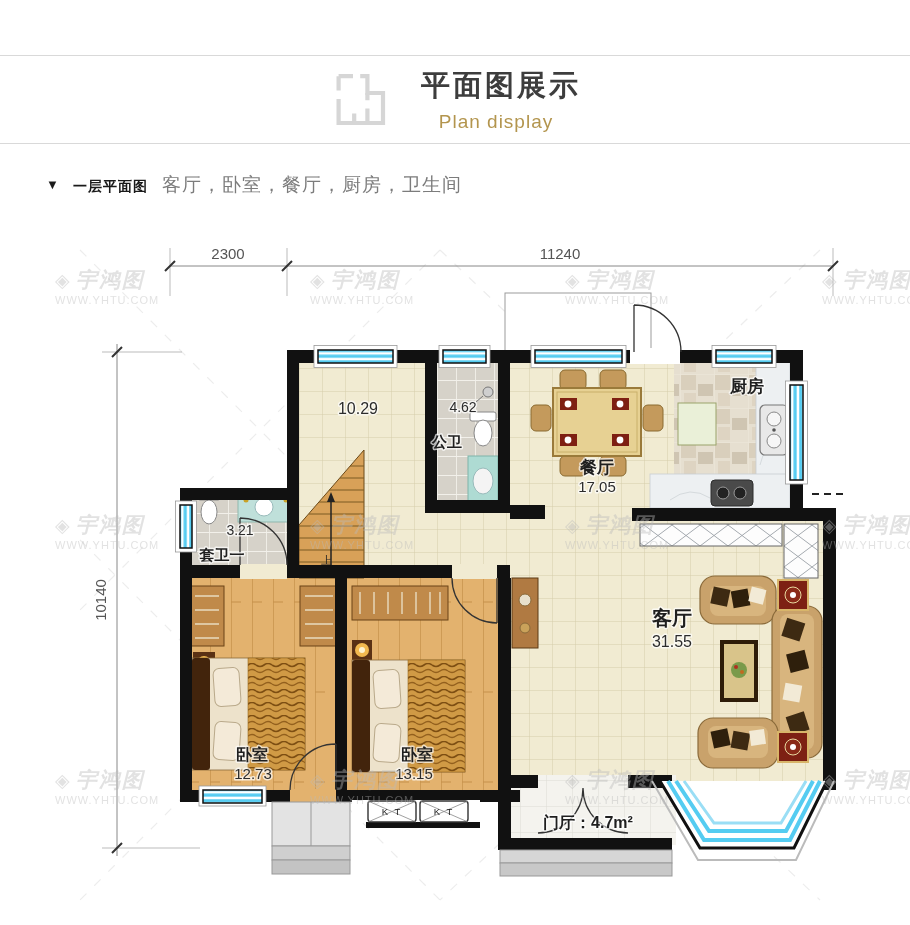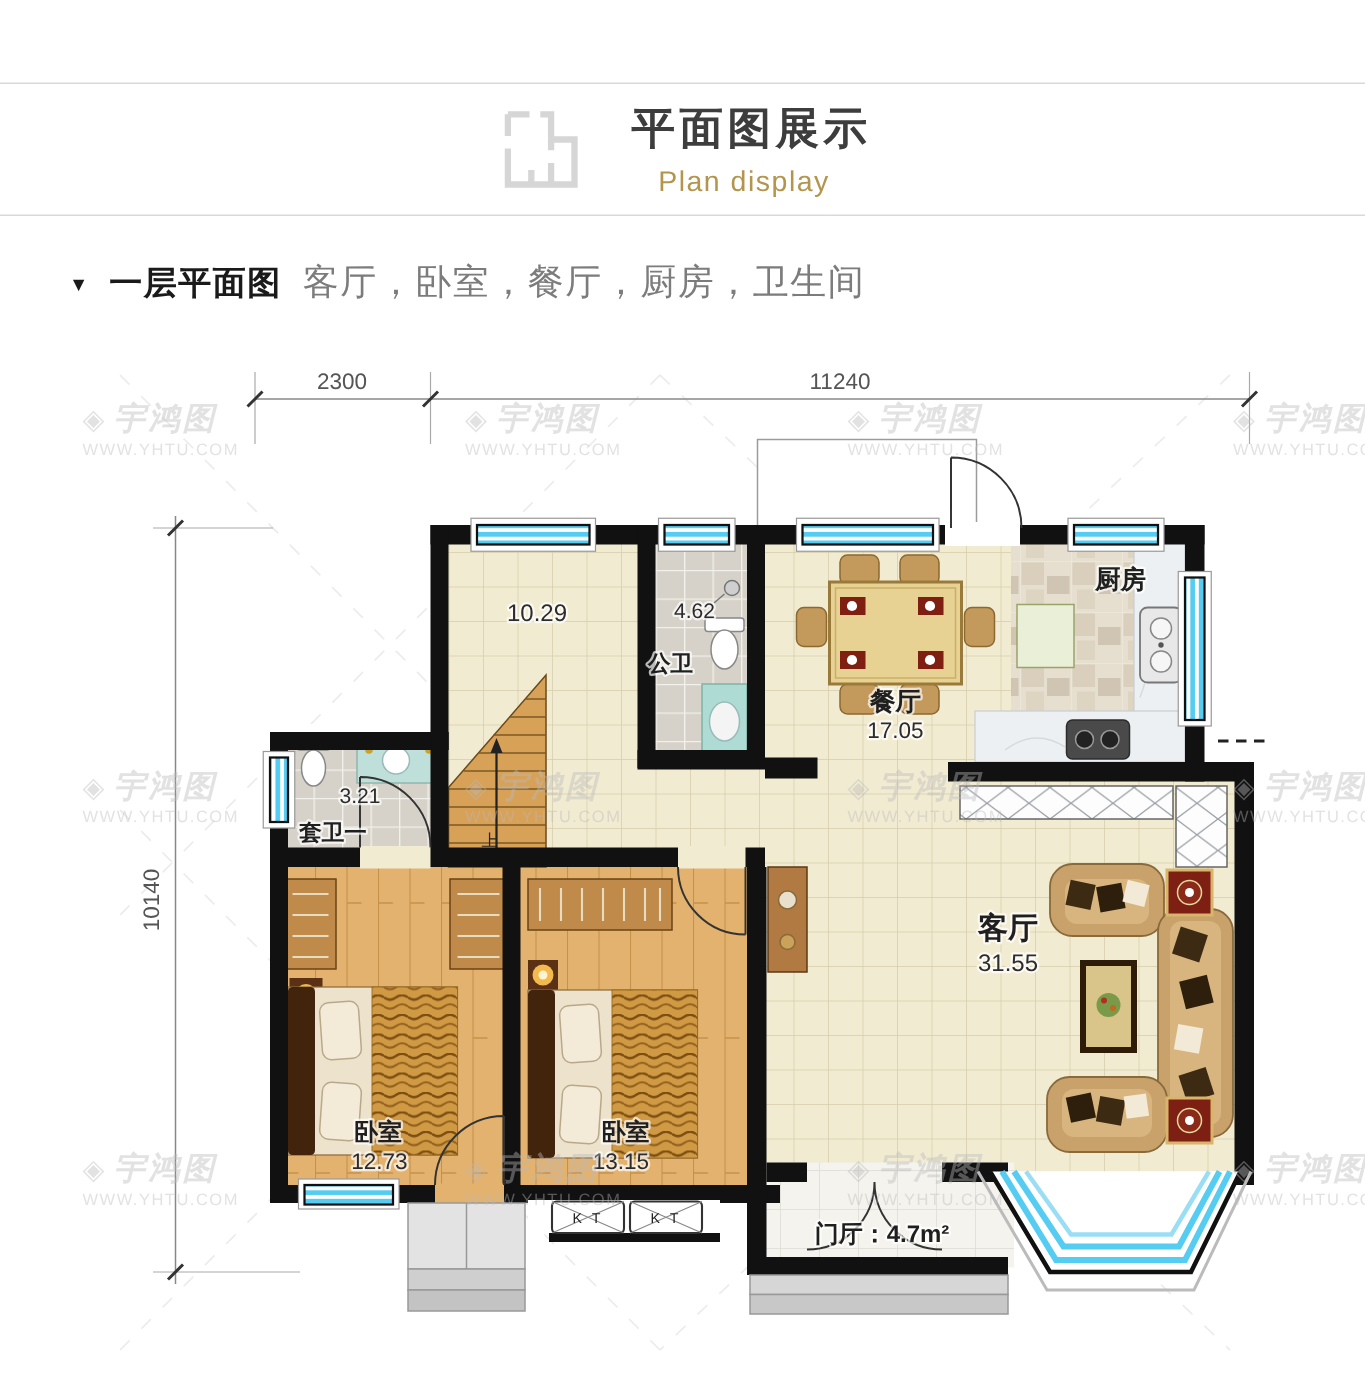--- a/index.html
+++ b/index.html
@@ -7,22 +7,22 @@
   .page{position:relative;width:910px;height:925px;background:#fff;}
   .rule{position:absolute;left:0;width:910px;height:1px;background:#d9d9d9;}
   .hdr{position:absolute;top:60px;left:0;width:910px;display:flex;justify-content:center;
     align-items:center;gap:22px;height:78px;}
   .hdr-icon{width:60px;height:60px;}
   .hdr-txt{display:flex;flex-direction:column;align-items:center;}
   .hdr-title{font-size:29px;font-weight:bold;color:#3d3d3d;letter-spacing:3px;margin-left:10px;}
   .hdr-sub{font-size:19px;color:#b3954e;margin-top:5px;letter-spacing:1px;}
   .sect{position:absolute;top:172px;left:46px;display:flex;align-items:baseline;gap:14px;white-space:nowrap;}
   .sect-marker{font-size:13px;color:#1a1a1a;transform:translateY(-2px);}
-  .sect-title{font-size:22px;font-weight:bold;color:#1a1a1a;letter-spacing:1px;}
-  .sect-sub{font-size:24px;color:#7c7c7c;letter-spacing:1px;}
+  .sect-title{font-size:14px;font-weight:bold;color:#1a1a1a;letter-spacing:1px;}
+  .sect-sub{font-size:19px;color:#7c7c7c;letter-spacing:1px;}
   svg{position:absolute;left:0;top:225px;}
   svg text{font-family:"Liberation Sans","DejaVu Sans",sans-serif;}
   .dim{fill:#555;font-size:15px;}
   .rname{fill:#1f1f1f;font-weight:bold;}
   .rarea{fill:#2c2c2c;}
   .halo{paint-order:stroke;stroke:rgba(255,255,255,0.7);stroke-width:3px;stroke-linejoin:round;}
   .wm{position:absolute;width:150px;color:rgba(185,185,185,0.42);pointer-events:none;
     text-align:left;line-height:1.15;z-index:5;}
   .wm-top{font-size:21px;font-weight:bold;letter-spacing:2px;font-style:italic;}
   .wm-icon{font-size:19px;margin-right:4px;}

